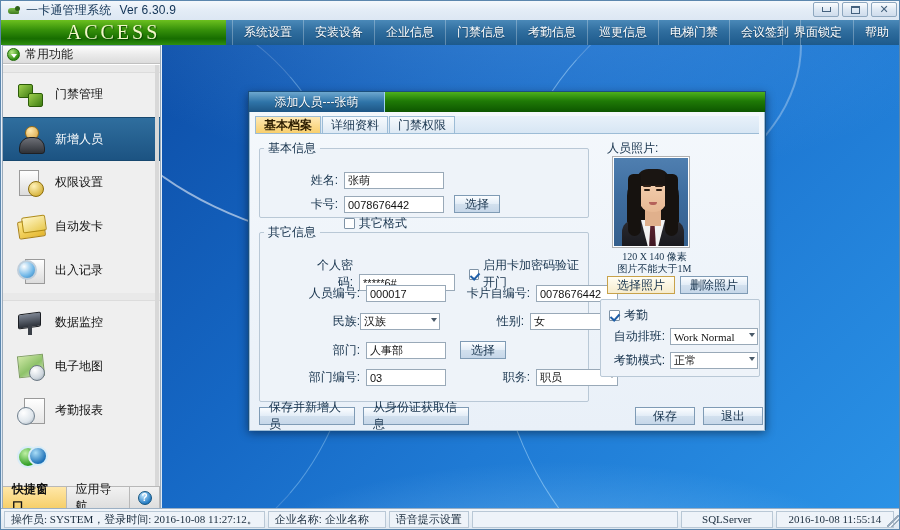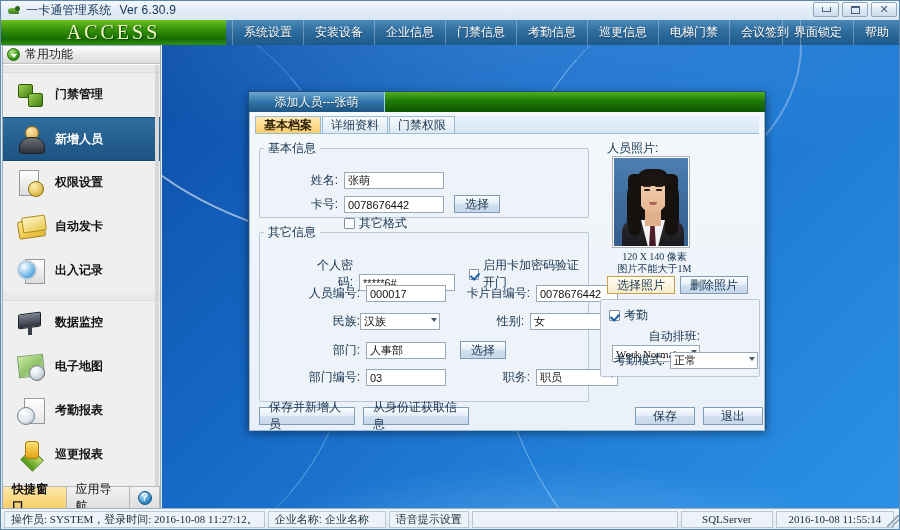--- a/index.html
+++ b/index.html
@@ -105,21 +105,20 @@
     content:""; position:absolute; left:3px; top:5px;
     border-left:3px solid transparent; border-right:3px solid transparent;
     border-top:4px solid #fff;
   }
   .sb-list { flex:1; background:#efefef; border-top:1px solid #fff; overflow:hidden; }
   .sb-gap { height:8px; background:#e9e9e9; border-bottom:1px solid #dcdcdc; }
   .sb-item {
     height:44px; display:flex; align-items:center; padding-left:13px;
     font-size:12px; color:#111; cursor:default;
     border-bottom:1px solid transparent;
-    font-weight:bold;
   }
   .sb-item.selected {
     background: linear-gradient(180deg,#2f6e9e 0%, #1c5382 100%);
     color:#fff;
     border-top:1px solid #17486f; border-bottom:1px solid #17486f;
   }
   .sb-item .label { margin-left:9px; }
   .sb-icon { width:30px; height:30px; position:relative; flex:none; }
 
   
@@ -426,24 +425,20 @@
       </div>
       <div class="sb-item">
         <span class="sb-icon ic-map"></span>
         <span class="label">电子地图</span>
       </div>
       <div class="sb-item">
         <span class="sb-icon ic-attend"></span>
         <span class="label">考勤报表</span>
       </div>
       <div class="sb-item">
-        <span class="sb-icon ic-patrol"></span>
-        <span class="label">巡更报表</span>
-      </div>
-      <div class="sb-item">
         <span class="sb-icon ic-elev"></span>
 
       </div>
     </div>
     <div class="sb-scrollbar"></div>
     <div class="sb-footer">
       <div class="sb-tab active">快捷窗口</div>
       <div class="sb-tab">应用导航</div>
       <div class="sb-help">
         <span class="help-circle">?</span>
@@ -567,21 +562,21 @@
             <div class="btn">删除照片</div>
           </div>
 
           <div class="grp-attend">
             <div class="row" style="left:8px; top:7px;">
               <span class="chk">
                 <span class="box checked"></span>
                 <span>考勤</span>
               </span>
             </div>
-            <div class="row" style="left:6px; top:28px;flex-direction:column;">
+            <div class="row" style="left:6px; top:28px;">
               <label class="f" style="width:58px;">自动排班:</label>
               <div class="sel" style="width:88px; margin-left:5px; font-family:'Liberation Serif',serif;">
                 <span>Work Normal</span>
                 <span class="arrow"></span>
               </div>
             </div>
             <div class="row" style="left:6px; top:52px;">
               <label class="f" style="width:58px;">考勤模式:</label>
               <div class="sel" style="width:88px; margin-left:5px;">
                 <span>正常</span>

